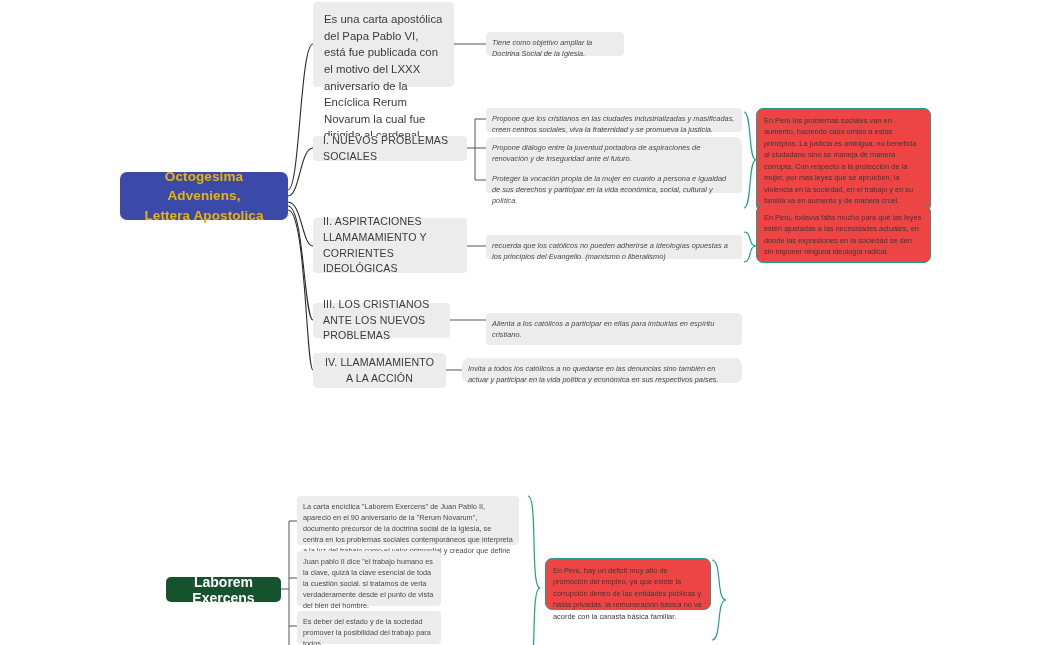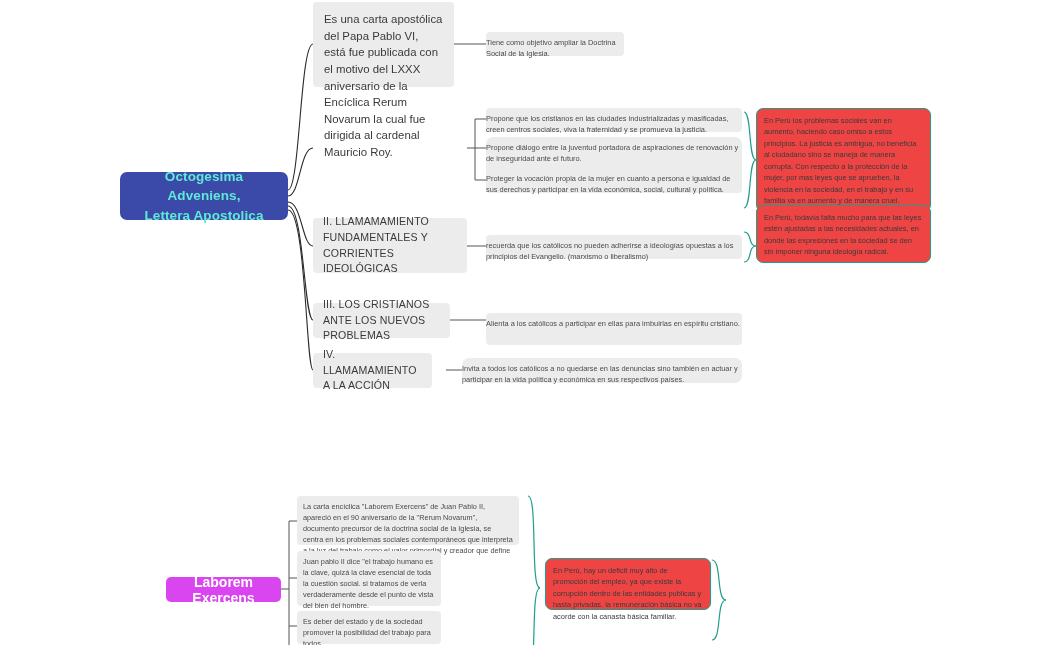--- a/index.html
+++ b/index.html
@@ -12,32 +12,32 @@
     -webkit-font-smoothing:antialiased;
   }
   #canvas{position:absolute;left:0;top:0;width:1042px;height:645px;}
   svg.links{position:absolute;left:0;top:0;width:1042px;height:645px;pointer-events:none;}
 
   .node{position:absolute;box-sizing:border-box;}
 
   
   .root-blue{
     background:#3b4aa8;
-    color:#5eead4;
+    color:#eab308;
     border-radius:7px;
     font-size:13.5px;
     font-weight:bold;
     text-align:center;
     display:flex;align-items:center;justify-content:center;
     line-height:1.45;
     padding:8px 22px;
     letter-spacing:.1px;
   }
   .root-red{
-    background:#d946ef;
+    background:#14532d;
     color:#ffffff;
     border-radius:5px;
     font-size:14px;
     font-weight:bold;
     text-align:center;
     display:flex;align-items:center;justify-content:center;
     padding:6px 12px;
   }
 
   
@@ -54,22 +54,23 @@
   .grey-branch{
     font-size:10.6px;
     line-height:1.5;
     padding:9px 10px;
     letter-spacing:.15px;
     display:flex;align-items:center;
   }
   .grey-sm{
     font-size:7.4px;
     line-height:1.5;
-    padding:5px 0;
+    padding:5px 6px;
     color:#4a4a4a;
+    font-style:italic;
   }
   .grey-sm2{
     font-size:7.3px;
     line-height:1.52;
     padding:5px 6px;
     color:#4a4a4a;
   }
 
   
   .green{
@@ -145,38 +146,39 @@
     <span style="display:block;">
       <span>Octogesima Adveniens,</span><br>
       <span>Lettera Apostolica</span>
     </span>
   </div>
 
   <div class="node grey grey-lg" style="left:313px;top:2px;width:141px;height:85px;">Es una carta apostólica del Papa Pablo VI, está fue publicada con el motivo del LXXX aniversario de la Encíclica Rerum Novarum la cual fue dirigida al cardenal Mauricio Roy.</div>
 
   <div class="node grey grey-sm" style="left:486px;top:32px;width:138px;height:24px;">Tiene como objetivo ampliar la Doctrina Social de la Iglesia.</div>
 
+  <div class="node grey grey-branch" style="left:313px;top:136px;width:154px;height:25px;">I. NUEVOS PROBLEMAS SOCIALES</div>
 
   <div class="node grey grey-sm" style="left:486px;top:108px;width:256px;height:24px;">Propone que los cristianos en las ciudades industrializadas y masificadas, creen centros sociales, viva la fraternidad y se promueva la justicia.</div>
   <div class="node grey grey-sm" style="left:486px;top:137px;width:256px;height:40px;border-radius:7px;">Propone diálogo entre la juventud portadora de aspiraciones de renovación y de inseguridad ante el futuro.</div>
   <div class="node grey grey-sm" style="left:486px;top:168px;width:256px;height:25px;">Proteger la vocación propia de la mujer en cuanto a persona e igualdad de sus derechos y participar en la vida económica, social, cultural y política.</div>
 
   <div class="node green" style="left:756px;top:108px;width:175px;height:104px;">En Perú los problemas sociales van en aumento, haciendo caso omiso a estos principios. La justicia es ambigua, no beneficia al ciudadano sino se maneja de manera corrupta. Con respecto a la protección de la mujer, por mas leyes que se aprueben, la violencia en la sociedad, en el trabajo y en su familia va en aumento y de manera cruel.</div>
 
-  <div class="node grey grey-branch" style="left:313px;top:218px;width:154px;height:55px;">II. LLAMAMAMIENTO FUNDAMENTALES Y CORRIENTES IDEOLÓGICAS</div>
+  <div class="node grey grey-branch" style="left:313px;top:218px;width:154px;height:55px;">II. ASPIRTACIONES LLAMAMAMIENTO Y CORRIENTES IDEOLÓGICAS</div>
 
   <div class="node grey grey-sm" style="left:486px;top:235px;width:256px;height:24px;">recuerda que los católicos no pueden adherirse a ideologías opuestas a los principios del Evangelio. (marxismo o liberalismo)</div>
 
   <div class="node green" style="left:756px;top:205px;width:175px;height:58px;">En Perú, todavía falta mucho para que las leyes estén ajustadas a las necesidades actuales, en donde las expresiones en la sociedad se den sin imponer ninguna ideología radical.</div>
 
   <div class="node grey grey-branch" style="left:313px;top:303px;width:137px;height:35px;">III. LOS CRISTIANOS ANTE LOS NUEVOS PROBLEMAS</div>
 
   <div class="node grey grey-sm" style="left:486px;top:313px;width:256px;height:32px;">Alienta a los católicos  a participar en ellas para imbuirlas en espíritu cristiano.</div>
 
-  <div class="node grey grey-branch" style="left:313px;top:353px;width:119px;height:35px;">IV. LLAMAMAMIENTO A LA ACCIÓN</div>
+  <div class="node grey grey-branch" style="left:313px;top:353px;width:133px;height:35px;text-align:center;">IV. LLAMAMAMIENTO A LA ACCIÓN</div>
 
   <div class="node grey grey-sm" style="left:462px;top:358px;width:280px;height:25px;border-radius:7px;">Invita a todos los católicos a no quedarse en las denuncias sino también en actuar y participar en la vida política y económica en sus respectivos países.</div>
 
   <div class="node root-red" style="left:166px;top:577px;width:115px;height:25px;">Laborem Exercens</div>
 
   <div class="node grey grey-sm2" style="left:297px;top:496px;width:222px;height:49px;">La carta encíclica "Laborem Exercens" de Juan Pablo II, apareció en el 90 aniversario de la "Rerum Novarum", documento precursor de la doctrina social de la Iglesia, se centra en los problemas sociales contemporáneos que interpreta a la luz del trabajo como el valor primordial y creador que define a la humanidad.</div>
   <div class="node grey grey-sm2" style="left:297px;top:551px;width:144px;height:55px;">Juan pablo II dice  "el trabajo humano es la clave, quizá la clave esencial de toda la cuestión social. si tratamos de verla verdaderamente desde el punto de vista del bien del hombre.</div>
   <div class="node grey grey-sm2" style="left:297px;top:611px;width:144px;height:33px;">Es deber del estado y de la sociedad promover la posibilidad del trabajo para todos.</div>
 
   <div class="node green" style="left:545px;top:558px;width:166px;height:52px;">En Perú, hay un deficit muy alto de promoción del empleo, ya que existe la corrupción dentro de las entidades publicas y hasta privadas. la remuneración básica no va acorde con la canasta básica familiar.</div>

